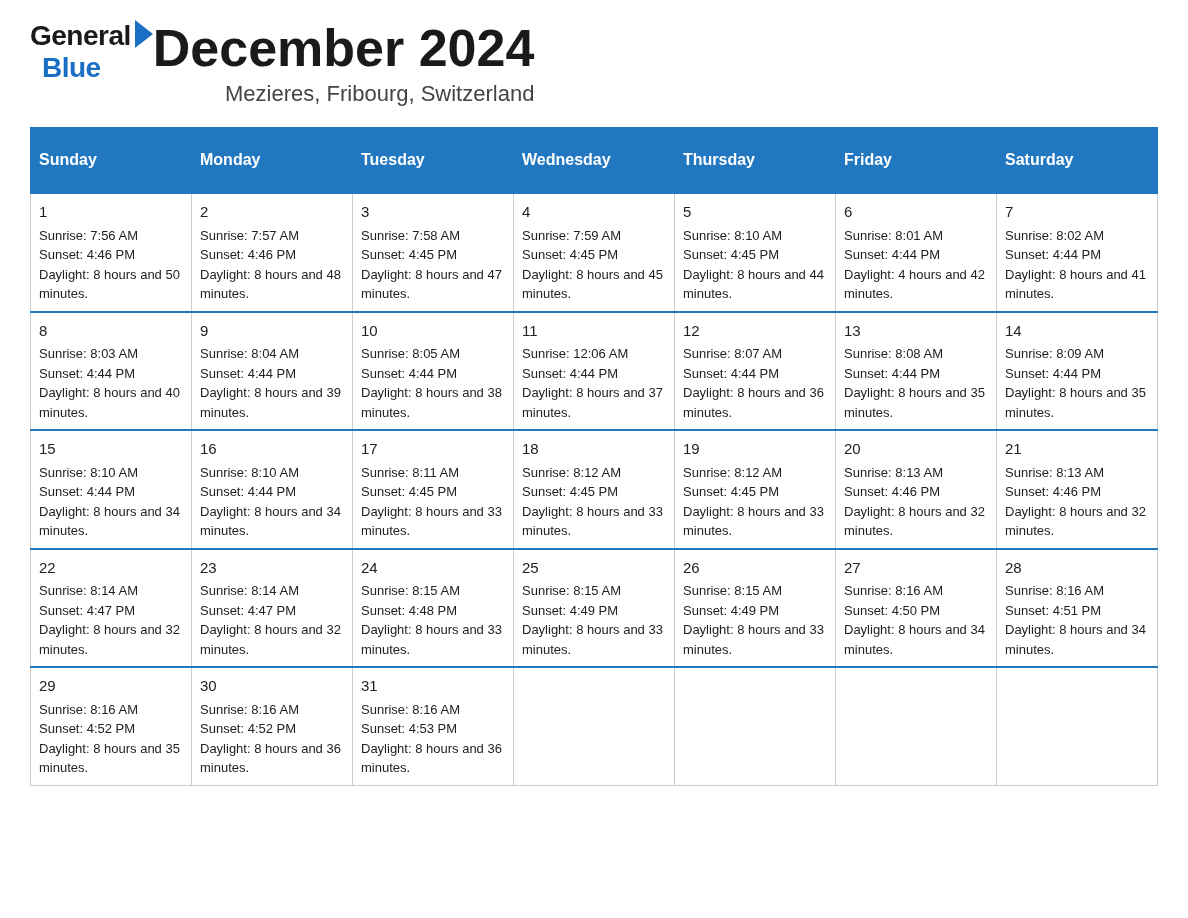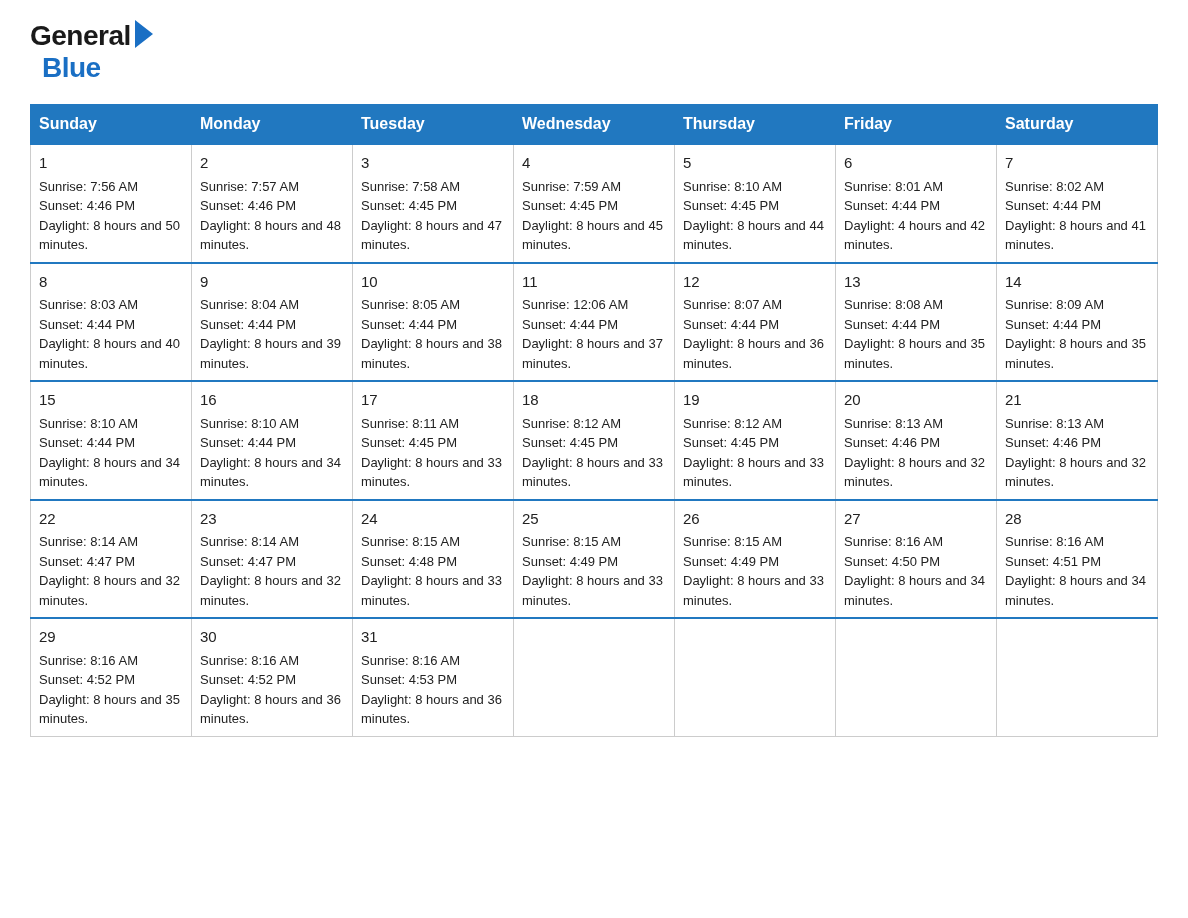--- a/index.html
+++ b/index.html
@@ -63,21 +63,21 @@
     .calendar-table {
       width: 100%;
       border-collapse: collapse;
       table-layout: fixed;
     }
     .calendar-table th {
       background-color: #2178c0;
       color: #fff;
       font-size: 16px;
       font-weight: bold;
-      padding: 10px 8px;
+      padding: 23px 8px;
       text-align: left;
       border: 1px solid #2178c0;
     }
     .calendar-table td {
       vertical-align: top;
       padding: 7px 8px;
       border: 1px solid #ccc;
       font-size: 13px;
       line-height: 1.5;
       min-height: 90px;
@@ -103,20 +103,24 @@
 </head>
 <body>
 
 <div class="header">
   <div class="logo">
     <div style="display:flex; align-items:center;">
       <span class="logo-general">General</span>
       <div class="logo-triangle"></div>
     </div>
     <div class="logo-blue">Blue</div>
+  </div>
+  <div class="title-block">
+    <div class="month-title">December 2024</div>
+    <div class="location-title">Mezieres, Fribourg, Switzerland</div>
   </div>
 </div>
 
 <table class="calendar-table">
   <thead>
     <tr>
       <th>Sunday</th>
       <th>Monday</th>
       <th>Tuesday</th>
       <th>Wednesday</th>

